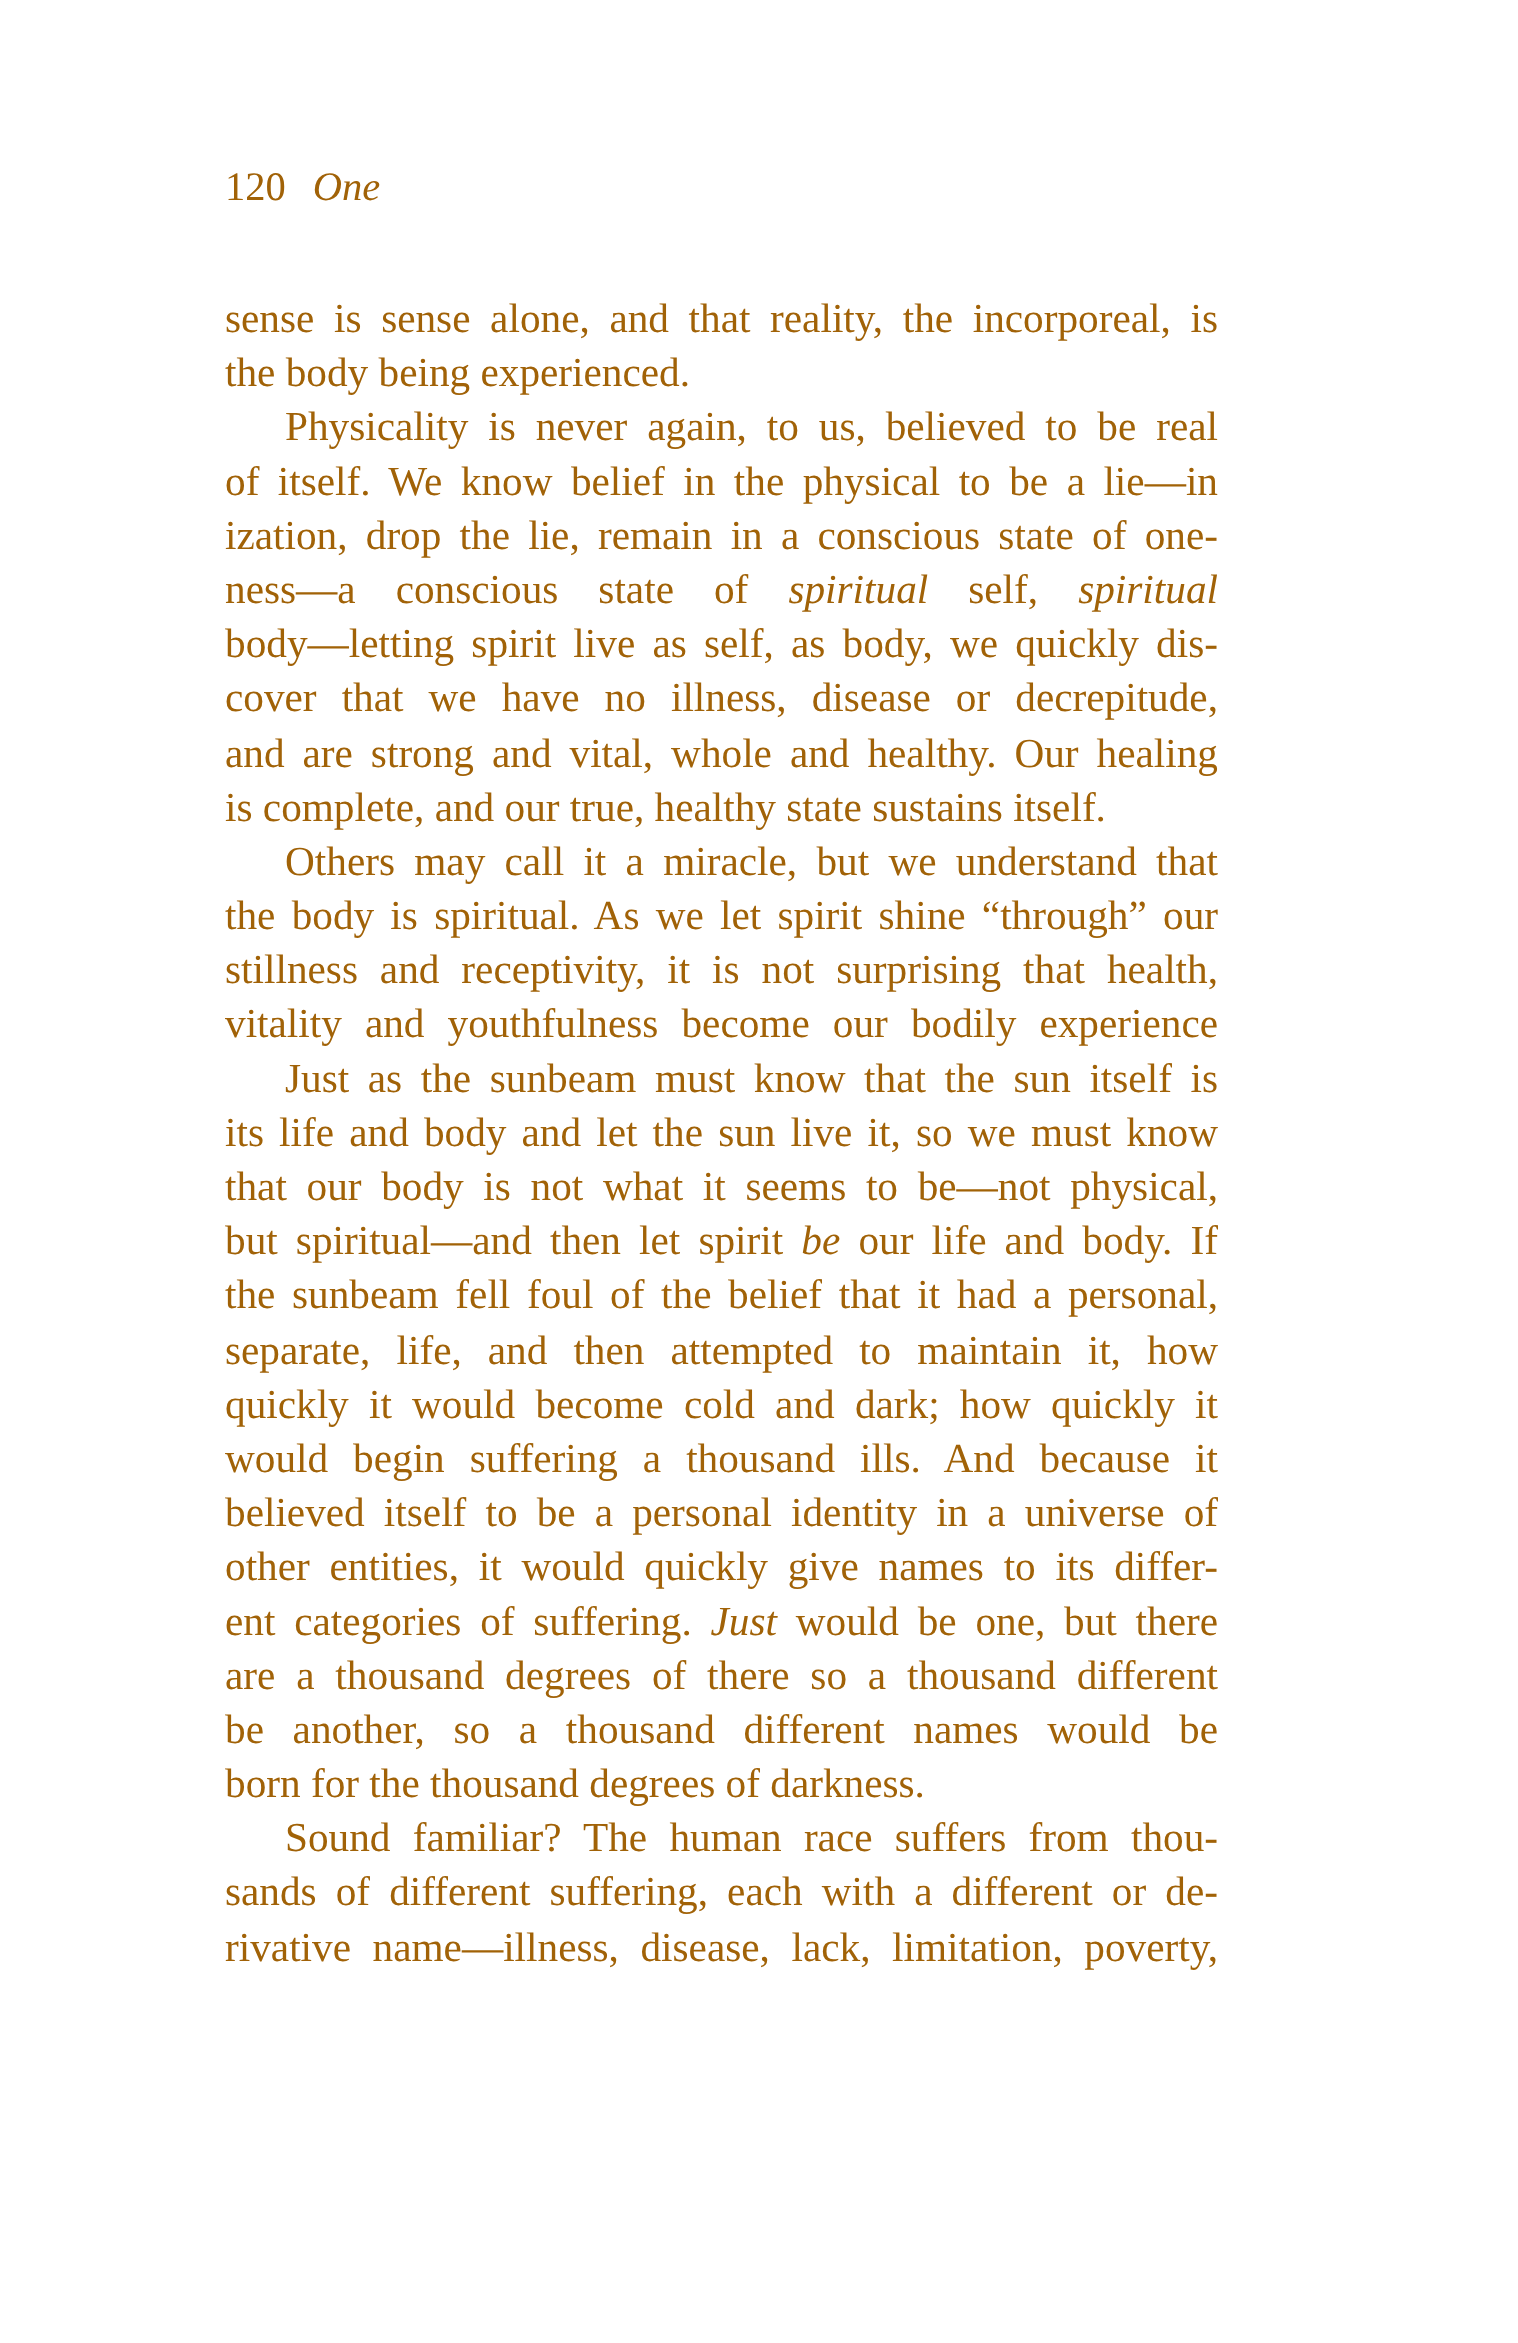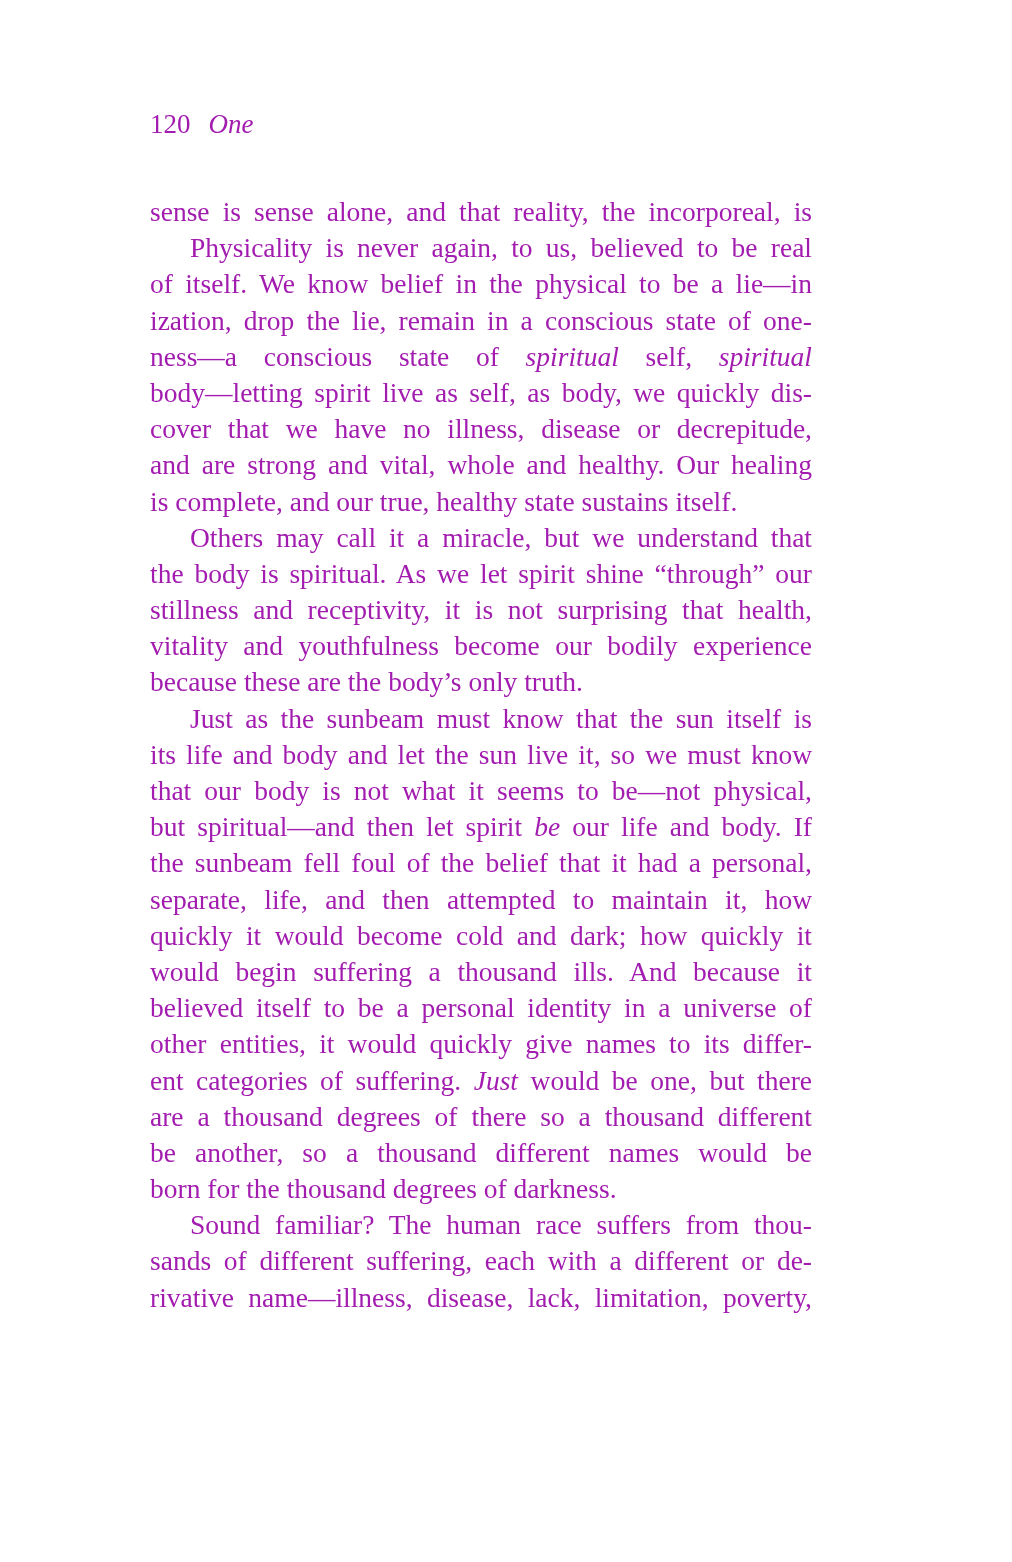--- a/index.html
+++ b/index.html
@@ -1,48 +1,48 @@
 <!DOCTYPE html>
 <html><head>
 <meta charset="utf-8">
 <style>
   html, body { margin: 0; padding: 0; background: #ffffff; }
   body { width: 1012px; height: 1562px; position: relative; overflow: hidden; }
-  .page { position: absolute; left: 0; top: 0; width: 1012px; height: 1562px; background: #ffffff; color: #a21caf; font-family: "Liberation Serif", "DejaVu Serif", serif; }
+  .page { position: absolute; left: 0; top: 0; width: 1012px; height: 1562px; background: #ffffff; color: #a16207; font-family: "Liberation Serif", "DejaVu Serif", serif; }
   .running-head { position: absolute; left: 150px; top: 104px; font-size: 27px; line-height: 40px; white-space: nowrap; }
   .running-head .folio { margin-right: 18px; }
   .running-head .title { font-style: italic; }
   .body-text { position: absolute; left: 150px; top: 194px; width: 662px; }
   .line { display: block; height: 36.2px; line-height: 36.2px; font-size: 27.5px; white-space: nowrap; text-align: justify; text-align-last: justify; font-family: Liberation Serif, serif; }
   .line.last { text-align-last: left; }
   .line.indent { padding-left: 40px; }
   .line i { font-style: italic; }
 </style>
 </head>
 <body>
 
 <div class="page">
   <div class="running-head">
     <span class="folio">120</span><span class="title">One</span>
   </div>
   <div class="body-text" id="body-text">
       <span class="line"><span>sense is sense alone, and that reality, the incorporeal, is</span></span>
+      <span class="line last"><span>the body being experienced.</span></span>
       <span class="line indent"><span>Physicality is never again, to us, believed to be real</span></span>
       <span class="line"><span>of itself. We know belief in the physical to be a lie—in</span></span>
       <span class="line"><span>ization, drop the lie, remain in a conscious state of one-</span></span>
       <span class="line"><span>ness—a conscious state of </span><i>spiritual</i><span> self, </span><i>spiritual</i></span>
       <span class="line"><span>body—letting spirit live as self, as body, we quickly dis-</span></span>
       <span class="line"><span>cover that we have no illness, disease or decrepitude,</span></span>
       <span class="line"><span>and are strong and vital, whole and healthy. Our healing</span></span>
       <span class="line last"><span>is complete, and our true, healthy state sustains itself.</span></span>
       <span class="line indent"><span>Others may call it a miracle, but we understand that</span></span>
       <span class="line"><span>the body is spiritual. As we let spirit shine “through” our</span></span>
       <span class="line"><span>stillness and receptivity, it is not surprising that health,</span></span>
       <span class="line"><span>vitality and youthfulness become our bodily experience</span></span>
-      <span class="line last"><span>because these are the body’s only truth.</span></span>
       <span class="line indent"><span>Just as the sunbeam must know that the sun itself is</span></span>
       <span class="line"><span>its life and body and let the sun live it, so we must know</span></span>
       <span class="line"><span>that our body is not what it seems to be—not physical,</span></span>
       <span class="line"><span>but spiritual—and then let spirit </span><i>be</i><span> our life and body. If</span></span>
       <span class="line"><span>the sunbeam fell foul of the belief that it had a personal,</span></span>
       <span class="line"><span>separate, life, and then attempted to maintain it, how</span></span>
       <span class="line"><span>quickly it would become cold and dark; how quickly it</span></span>
       <span class="line"><span>would begin suffering a thousand ills. And because it</span></span>
       <span class="line"><span>believed itself to be a personal identity in a universe of</span></span>
       <span class="line"><span>other entities, it would quickly give names to its differ-</span></span>

